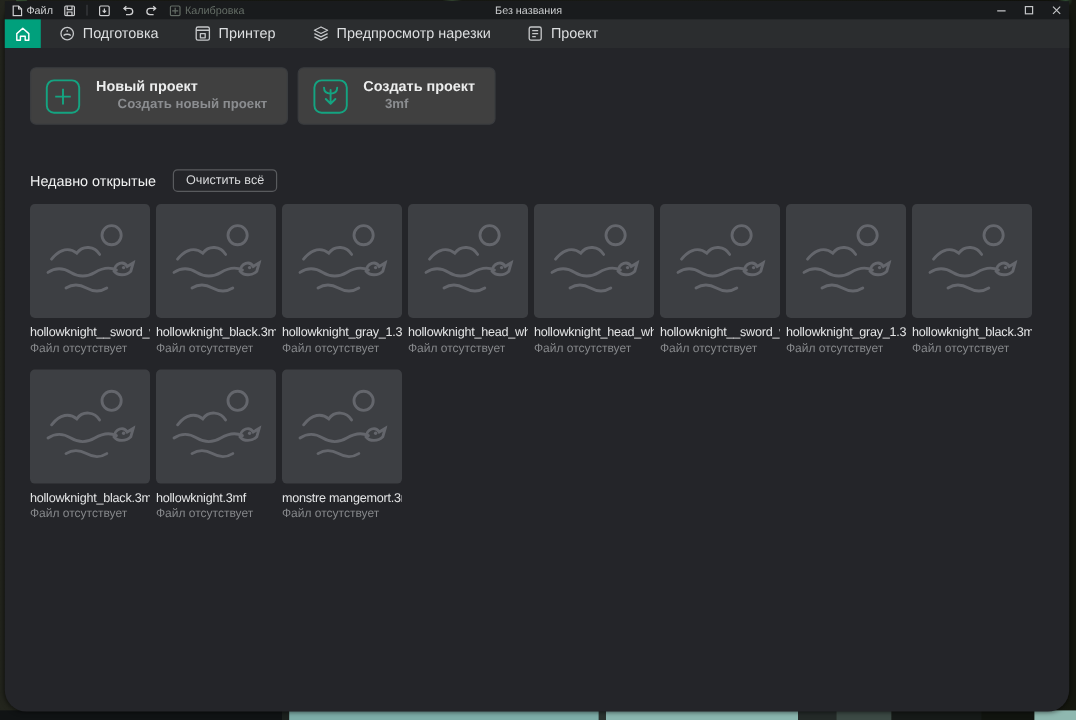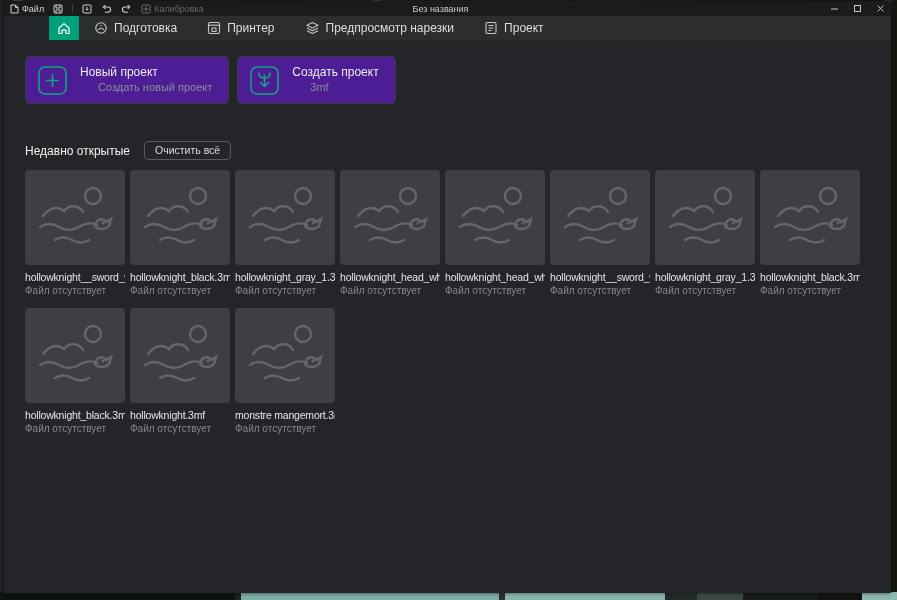--- a/index.html
+++ b/index.html
@@ -17,20 +17,21 @@
 
   
   .desktop-strip { position:absolute; left:0; right:0; bottom:0; height:8px; display:flex; }
   .desktop-strip .seg { height:100%; }
 
   
   .window {
     position:absolute; left:4px; right:6px; top:1px; bottom:7px;
     background:#242529; display:flex; flex-direction:column;
     box-shadow:0 0 4px rgba(0,0,0,.6);
+    border-radius:18px;
   }
 
   
   .titlebar {
     height:15px; background:#191b1d; display:flex; align-items:center;
     padding:0 6px; position:relative; flex:0 0 auto;
     color:#d4d5d7; font-size:9px;
   }
   .titlebar .tb-group { display:flex; align-items:center; gap:9px; }
   .tb-btn { display:flex; align-items:center; gap:3px; color:#cfd0d2; cursor:default; }
@@ -38,39 +39,39 @@
   .tb-btn.disabled { color:#646d66; }
   .tb-divider { width:1px; height:9px; background:#3c3e41; }
   .tb-title {
     position:absolute; left:0; right:14px; text-align:center; font-size:9px; color:#c9cbcd;
     pointer-events:none;
   }
   .tb-controls { margin-left:auto; display:flex; align-items:center; gap:14px; z-index:1; }
   .tb-controls .wc { color:#c3c5c7; display:flex; align-items:center; }
 
   
-  .tabbar { height:24px; background:#2b2d2f; display:flex; align-items:stretch; flex:0 0 auto;margin-left:45px; }
+  .tabbar { height:24px; background:#2b2d2f; display:flex; align-items:stretch; flex:0 0 auto; }
   .home-btn {
     width:30px; display:flex; align-items:center; justify-content:center;
     color:#fff; cursor:pointer;
   }
   .tab {
     display:flex; align-items:center; gap:6px; padding:0 15px;
     font-size:12px; color:#dcdee0; cursor:pointer;
   }
   .tab svg { color:#c6c8ca; display:block; }
 
   
   .content { flex:1; padding:16px 20px 0 21px; overflow:hidden; }
 
   .action-row { display:flex; gap:8px; }
   .action-card {
     display:flex; align-items:center; gap:12px;
-    background:#4c1d95; border:1px solid #3a3c3f; border-radius:5px;
-    padding:8px 16px 8px 11px; min-width:142px; height:48px; cursor:pointer;
+    background:#404040; border:1px solid #3a3c3f; border-radius:5px;
+    padding:8px 16px 8px 11px; min-width:142px; height:48px; cursor:pointer;font-weight:bold;
   }
   .action-icon { flex:0 0 auto; display:flex; }
   .action-title { font-size:12px; color:#eceded; line-height:1.25; }
   .action-sub { font-size:11px; color:#8b8d90; line-height:1.3;margin-left:18px; }
 
   .recent-header-row { margin-top:37px; display:flex; align-items:center; gap:14px; }
   .recent-title { font-size:12px; font-weight:normal; color:#f0f1f1; }
   .clear-btn {
     font-family:inherit; font-size:10.5px; color:#d8d9db; background:transparent;
     border:1px solid #595b5e; border-radius:4px; padding:2px 10px 3px; cursor:pointer;

